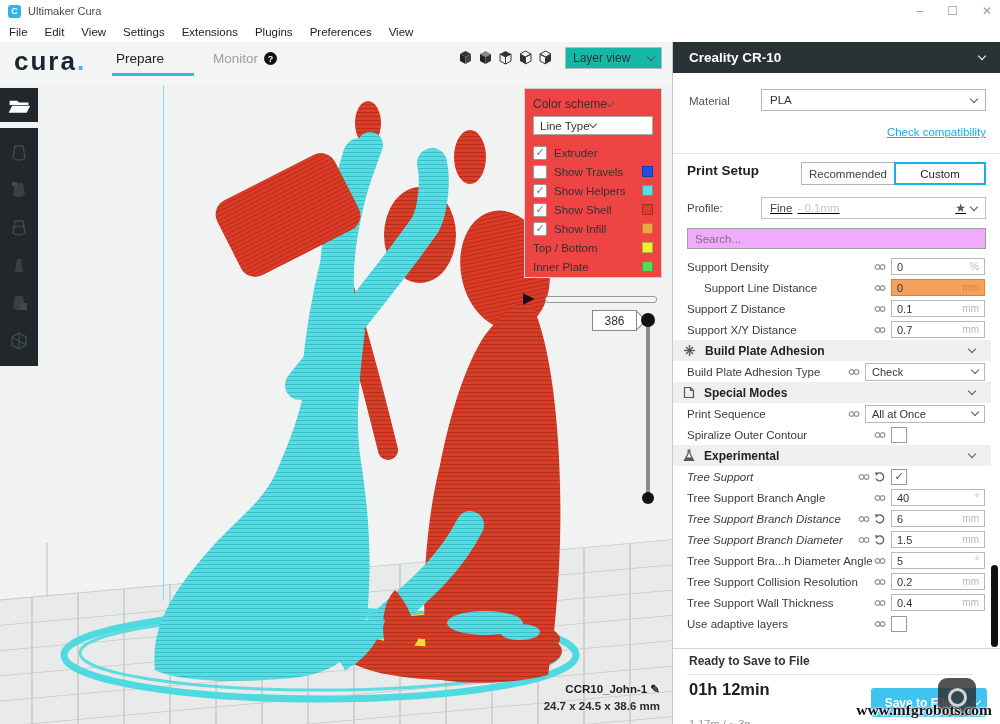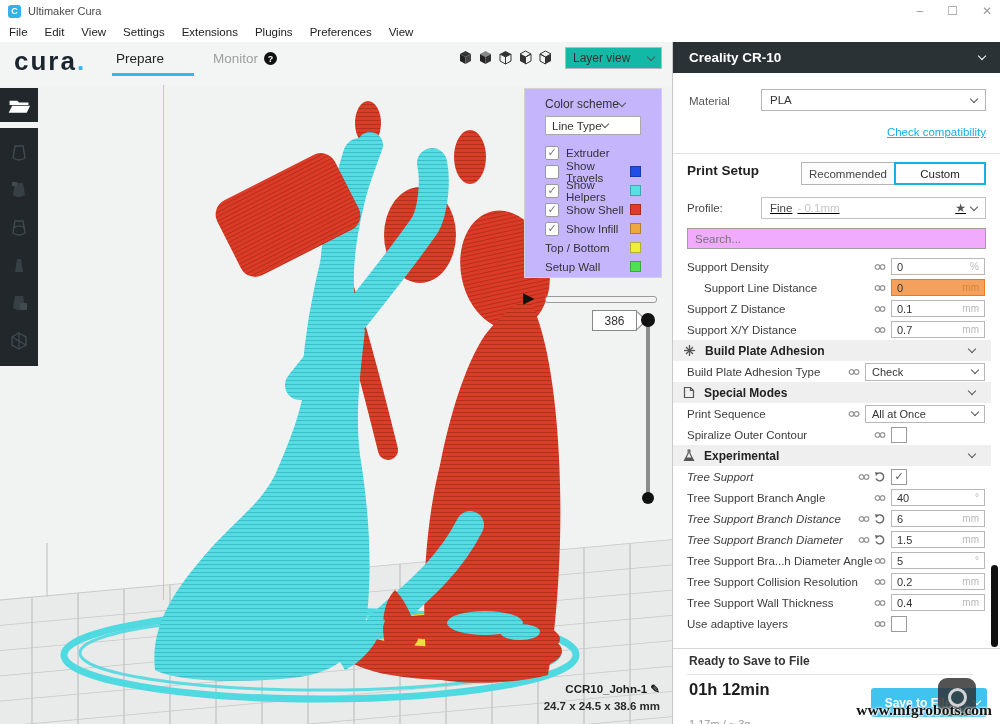--- a/index.html
+++ b/index.html
@@ -43,21 +43,21 @@
   .viewport{left:0;top:85px;width:672px;height:639px;background:#f1f2f2;}
   .cyanline{left:163px;top:85px;width:1px;height:515px;background:#74dce8;opacity:.85;}
 
   
   .openbtn{left:0;top:88px;width:38px;height:34px;background:#21272b;display:flex;align-items:center;justify-content:center;}
   .toolcol{left:0;top:128px;width:38px;height:238px;background:#21272b;display:flex;flex-direction:column;
            align-items:center;justify-content:space-around;padding:6px 0;}
   .toolbtn{width:26px;height:26px;display:flex;align-items:center;justify-content:center;opacity:.55;}
 
   
-  .legend{left:524px;top:88px;width:138px;height:190px;background:#c4b5fd;border:1px solid #d2d2d2;padding:6px 20px;}
+  .legend{left:524px;top:88px;width:138px;height:190px;background:#ef4444;border:1px solid #d2d2d2;padding:6px 8px;}
   .legrow{display:flex;align-items:center;height:19px;font-size:11.5px;color:#333;}
   .legrow .grow{flex:1;}
   .cs-label{display:flex;align-items:center;height:18px;font-size:12px;color:#333;}
   .cs-drop{height:19px;border:1px solid #a9a9a9;background:#fff;display:flex;align-items:center;
            padding:0 6px;font-size:11.5px;color:#333;margin:3px 0 8px 0;}
   .cbx{width:14px;height:14px;border:1px solid #9a9a9a;background:#fff;border-radius:2px;margin-right:7px;
        display:flex;align-items:center;justify-content:center;font-size:11px;color:#777;flex:none;}
   .swatch{width:11px;height:11px;border:1px solid rgba(0,0,0,.25);flex:none;}
 
   
@@ -314,21 +314,21 @@
     <div class="legrow">
       <span class="cbx">✓</span>
       <span class="grow">Show Infill</span>
       <span class="swatch" style="background: rgb(239, 168, 63);"></span>
     </div>
     <div class="legrow">
       <span class="grow">Top / Bottom</span>
       <span class="swatch" style="background: rgb(240, 238, 60);"></span>
     </div>
     <div class="legrow">
-      <span class="grow">Setup Wall</span>
+      <span class="grow">Inner Plate</span>
       <span class="swatch" style="background: rgb(81, 224, 82);"></span>
     </div>
   </div>
 
   <div class="abs play">▶</div>
   <div class="abs hslider"></div>
   <div class="abs tagpoint"></div>
   <div class="abs tag386">386</div>
   <div class="abs vtrack"></div>
   <div class="abs vdot-top"></div>

